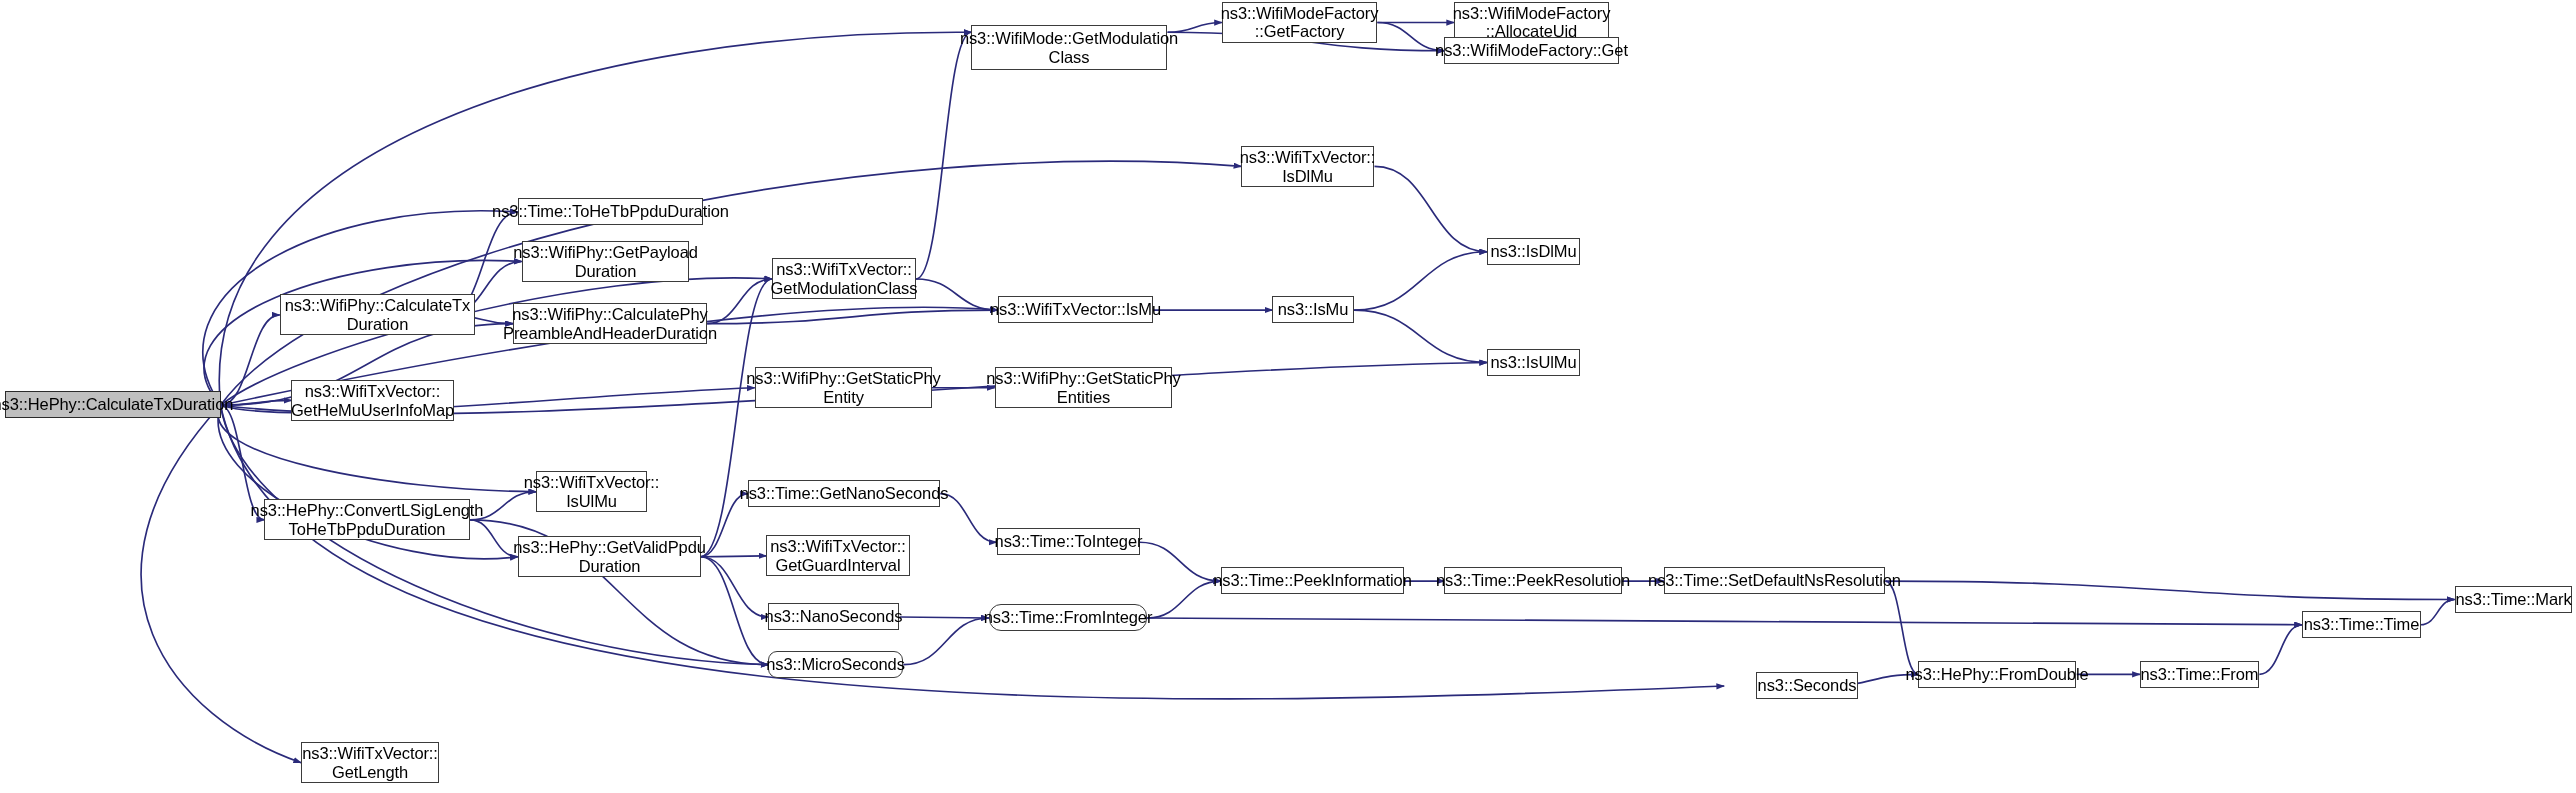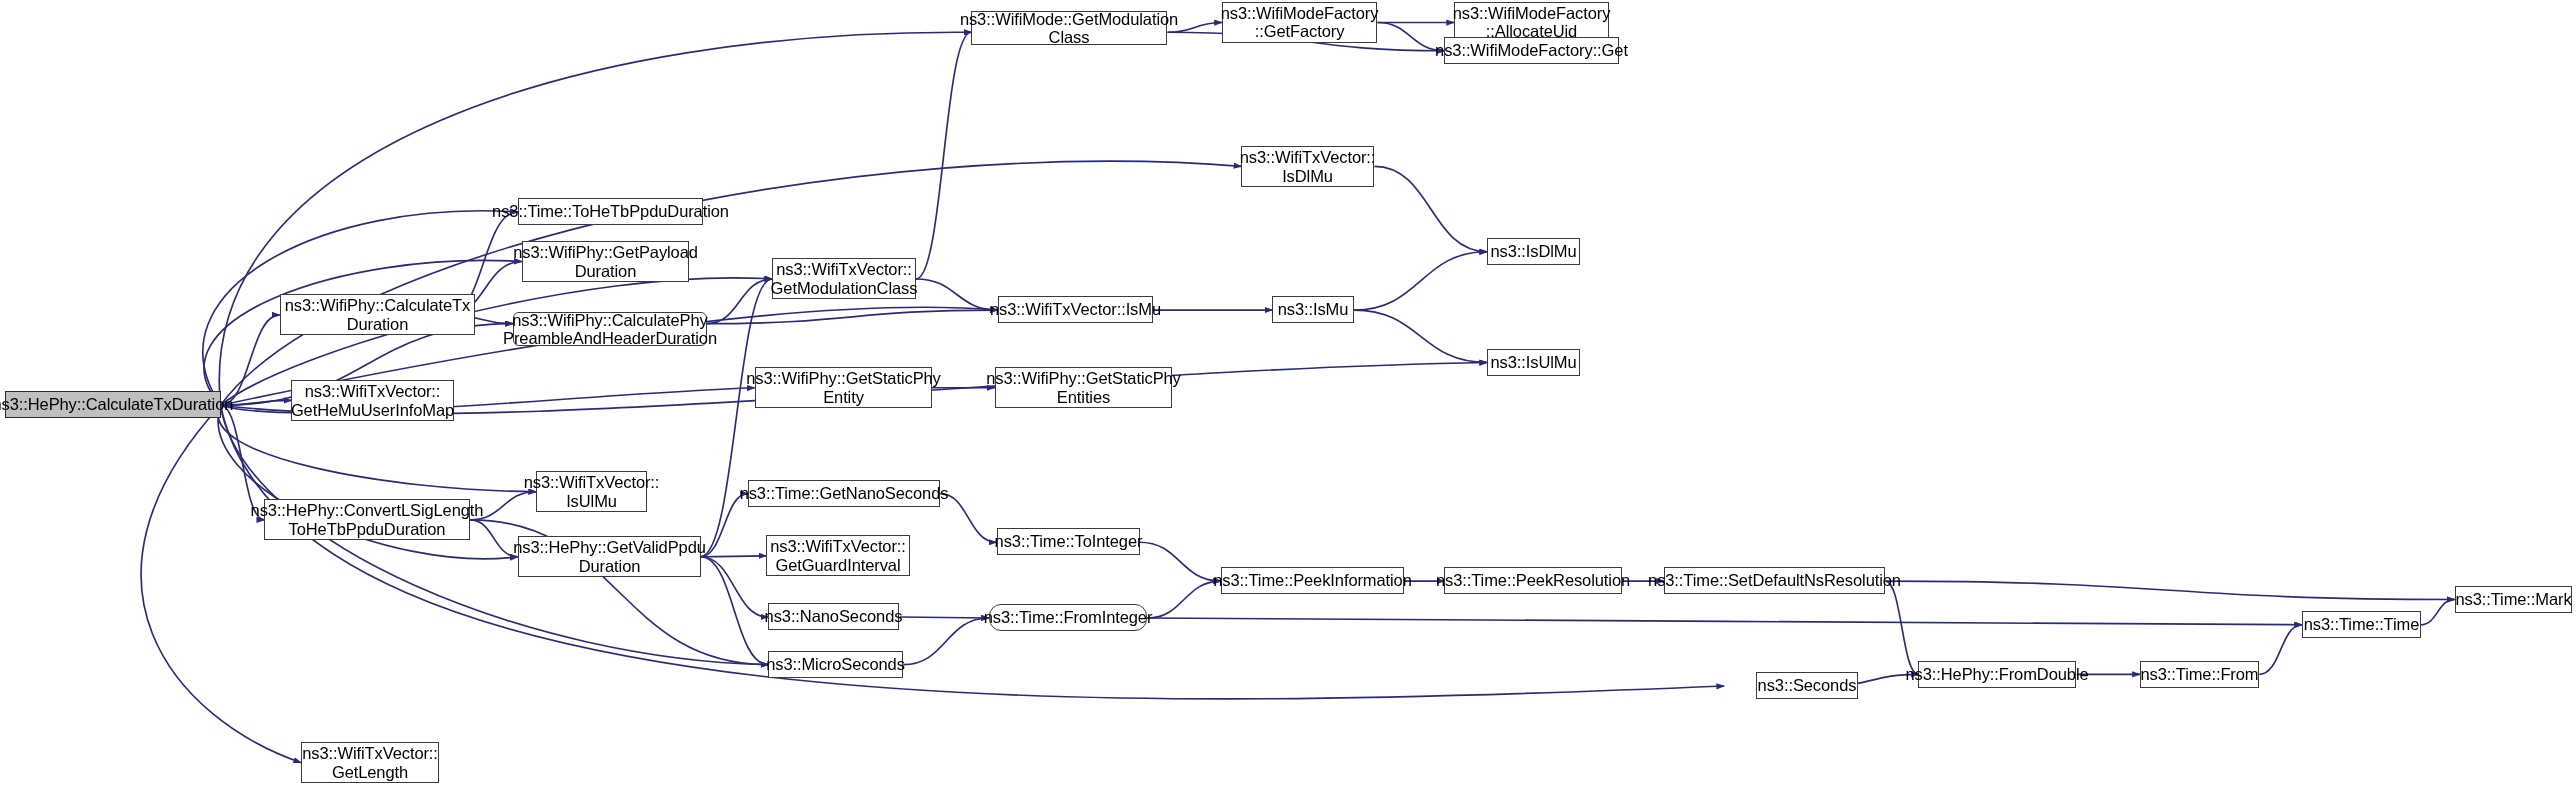--- a/index.html
+++ b/index.html
@@ -94,23 +94,23 @@
   </svg>
   <div id="node-layer">
       <div class="node root" style="left: 4.9px; top: 391px; width: 216px; height: 27px;">ns3::HePhy::CalculateTxDuration</div>
       <div class="node" style="left: 291px; top: 380px; width: 163px; height: 41px;">ns3::WifiTxVector::
 GetHeMuUserInfoMap</div>
       <div class="node" style="left: 518px; top: 198px; width: 185px; height: 27px;">ns3::Time::ToHeTbPpduDuration</div>
       <div class="node" style="left: 522px; top: 241px; width: 167px; height: 41px;">ns3::WifiPhy::GetPayload
 Duration</div>
       <div class="node" style="left: 280px; top: 294px; width: 195px; height: 41px;">ns3::WifiPhy::CalculateTx
 Duration</div>
-      <div class="node" style="left: 513px; top: 312px; width: 194px; height: 34px; border-radius: 6px;">ns3::WifiPhy::CalculatePhy
+      <div class="node" style="left: 513px; top: 303px; width: 194px; height: 41px;">ns3::WifiPhy::CalculatePhy
 PreambleAndHeaderDuration</div>
-      <div class="node" style="left: 971px; top: 11px; width: 196px; height: 34px;">ns3::WifiMode::GetModulation
+      <div class="node" style="left: 971px; top: 25px; width: 196px; height: 45px;">ns3::WifiMode::GetModulation
 Class</div>
       <div class="node" style="left: 1222px; top: 1.9px; width: 155px; height: 41px;">ns3::WifiModeFactory
 ::GetFactory</div>
       <div class="node" style="left: 1454px; top: 1.9px; width: 155px; height: 41px;">ns3::WifiModeFactory
 ::AllocateUid</div>
       <div class="node" style="left: 1444px; top: 37px; width: 175px; height: 27px;">ns3::WifiModeFactory::Get</div>
       <div class="node" style="left: 772px; top: 258px; width: 144px; height: 41px;">ns3::WifiTxVector::
 GetModulationClass</div>
       <div class="node" style="left: 1241px; top: 146px; width: 133px; height: 41px;">ns3::WifiTxVector::
 IsDlMu</div>
@@ -125,21 +125,21 @@
       <div class="node" style="left: 536px; top: 471px; width: 111px; height: 41px;">ns3::WifiTxVector::
 IsUlMu</div>
       <div class="node" style="left: 264px; top: 499px; width: 206px; height: 41px;">ns3::HePhy::ConvertLSigLength
 ToHeTbPpduDuration</div>
       <div class="node" style="left: 518px; top: 536px; width: 183px; height: 41px;">ns3::HePhy::GetValidPpdu
 Duration</div>
       <div class="node" style="left: 748px; top: 480px; width: 192px; height: 27px;">ns3::Time::GetNanoSeconds</div>
       <div class="node" style="left: 766px; top: 535px; width: 144px; height: 41px;">ns3::WifiTxVector::
 GetGuardInterval</div>
       <div class="node" style="left: 768px; top: 603px; width: 131px; height: 27px;">ns3::NanoSeconds</div>
-      <div class="node" style="left: 768px; top: 651px; width: 135px; height: 27px;">ns3::MicroSeconds</div>
+      <div class="node" style="left: 768px; top: 651px; width: 135px; height: 27px; border-radius: 9px;">ns3::MicroSeconds</div>
       <div class="node" style="left: 997px; top: 528px; width: 143px; height: 27px;">ns3::Time::ToInteger</div>
       <div class="node" style="left: 989px; top: 604px; width: 158px; height: 27px; border-radius: 12px;">ns3::Time::FromInteger</div>
       <div class="node" style="left: 1221px; top: 567px; width: 183px; height: 27px;">ns3::Time::PeekInformation</div>
       <div class="node" style="left: 1444px; top: 567px; width: 178px; height: 27px;">ns3::Time::PeekResolution</div>
       <div class="node" style="left: 1664px; top: 567px; width: 221px; height: 27px;">ns3::Time::SetDefaultNsResolution</div>
       <div class="node" style="left: 1724px; top: 672px; width: 102px; height: 27px; margin-left: 32px;">ns3::Seconds</div>
       <div class="node" style="left: 1918px; top: 661px; width: 158px; height: 27px;">ns3::HePhy::FromDouble</div>
       <div class="node" style="left: 2140px; top: 661px; width: 119px; height: 27px;">ns3::Time::From</div>
       <div class="node" style="left: 2302px; top: 611px; width: 119px; height: 27px;">ns3::Time::Time</div>
       <div class="node" style="left: 2455px; top: 586px; width: 117px; height: 27px;">ns3::Time::Mark</div>

